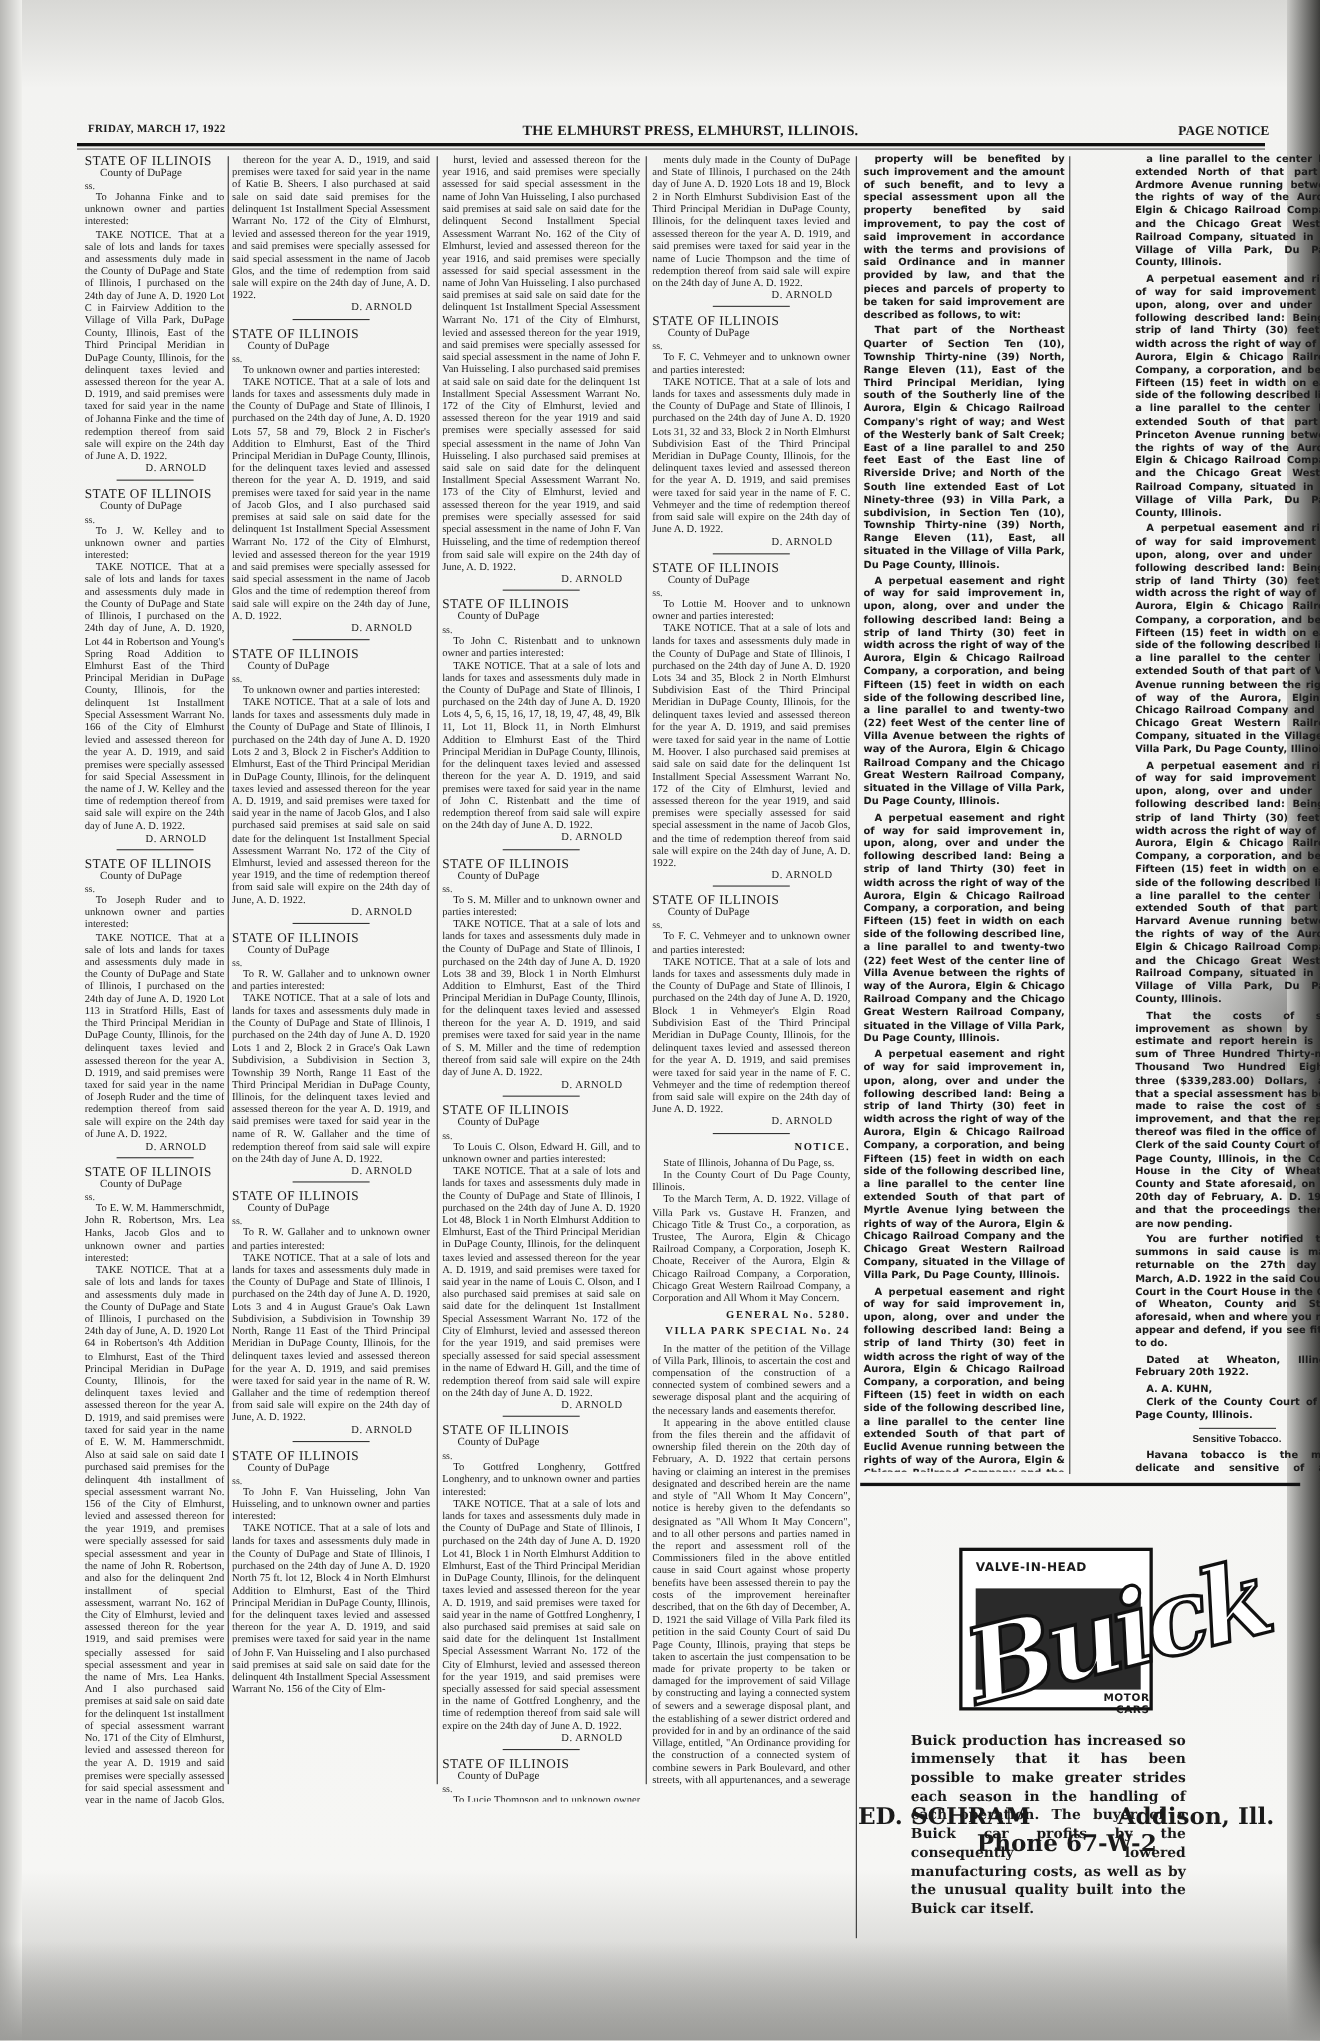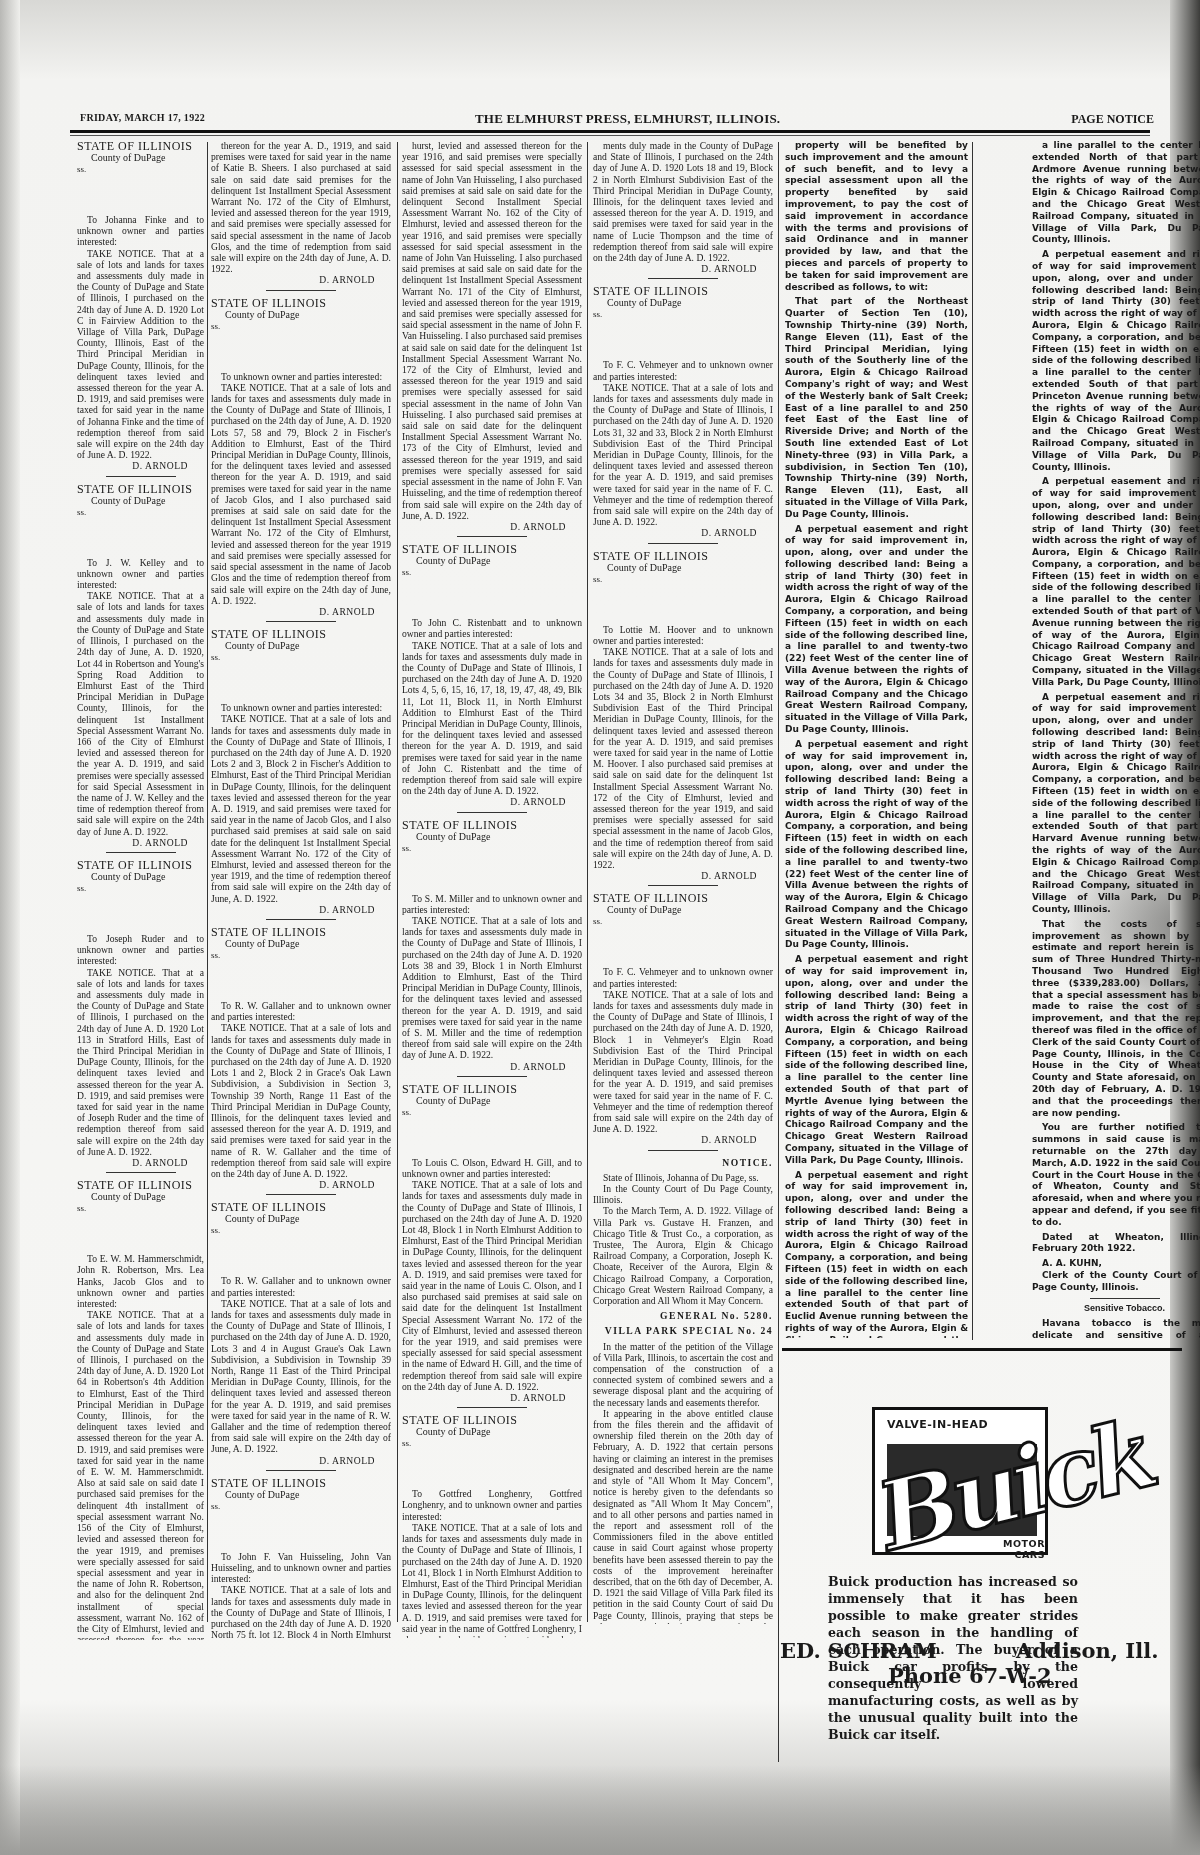--- a/index.html
+++ b/index.html
@@ -15,21 +15,21 @@
   .mh-title{position:absolute;left:405px;top:-1px;font-size:13px;font-weight:bold;letter-spacing:.2px;}
   .mh-page{position:absolute;right:-4px;top:0;font-size:12px;font-weight:bold;}
   .mh-rule{position:absolute;left:70px;top:130px;width:1080px;height:3px;background:#111;}
   .mh-rule2{position:absolute;left:70px;top:135px;width:1080px;height:1px;background:#555;}
   .col{position:absolute;top:140px;font-size:9.6px;line-height:11.2px;text-align:justify;overflow:hidden;}
   .vrule{position:absolute;top:142px;width:1px;background:#333;}
   .notice{margin:0 0 6px 0;}
   .state-head{font-size:12px;letter-spacing:.5px;text-transform:uppercase;line-height:12px;}
   .county{padding-left:14px;font-size:10px;line-height:12px;}
   .ss{font-size:9px;line-height:10px;}
-  .addressee{text-indent:10px;margin-top:40px;}
+  .addressee{text-indent:10px;}
   .body-text{text-indent:10px;}
   .sig{text-align:right;padding-right:16px;letter-spacing:.5px;}
   .sep{width:70px;height:1px;background:#333;margin:4px auto 4px;}
   .bold-type{font-family:"DejaVu Sans","Liberation Sans",sans-serif;font-weight:bold;font-size:9px;line-height:11.8px;}
   .center-head{text-align:right;font-weight:bold;letter-spacing:1.5px;margin:4px 0;}
   .small-head{text-align:center;font-family:"Liberation Sans",sans-serif;font-weight:bold;font-size:9px;margin:4px 0;}
   .ad-rule{position:absolute;left:782px;top:1348px;width:400px;height:3px;background:#111;}
   .ad{position:absolute;left:780px;top:1355px;width:408px;height:420px;}
   .logo-box{position:absolute;left:92px;top:52px;width:170px;height:142px;border:3px solid #111;background:#fff;text-align:right;}
   .logo-inner{position:absolute;left:12px;top:34px;width:150px;height:92px;background:#2a2a2a;}

